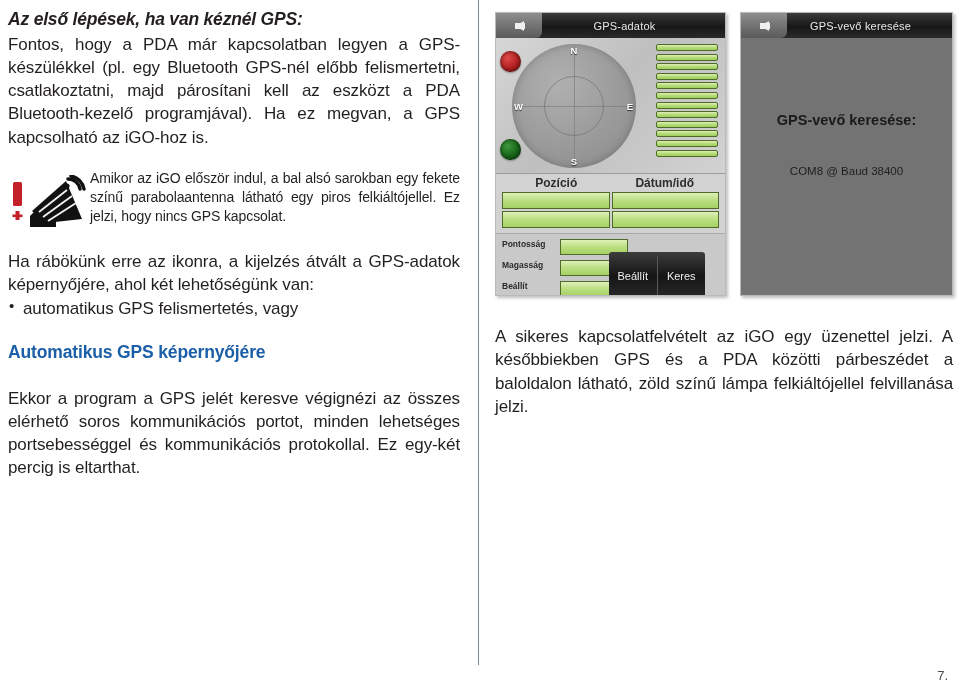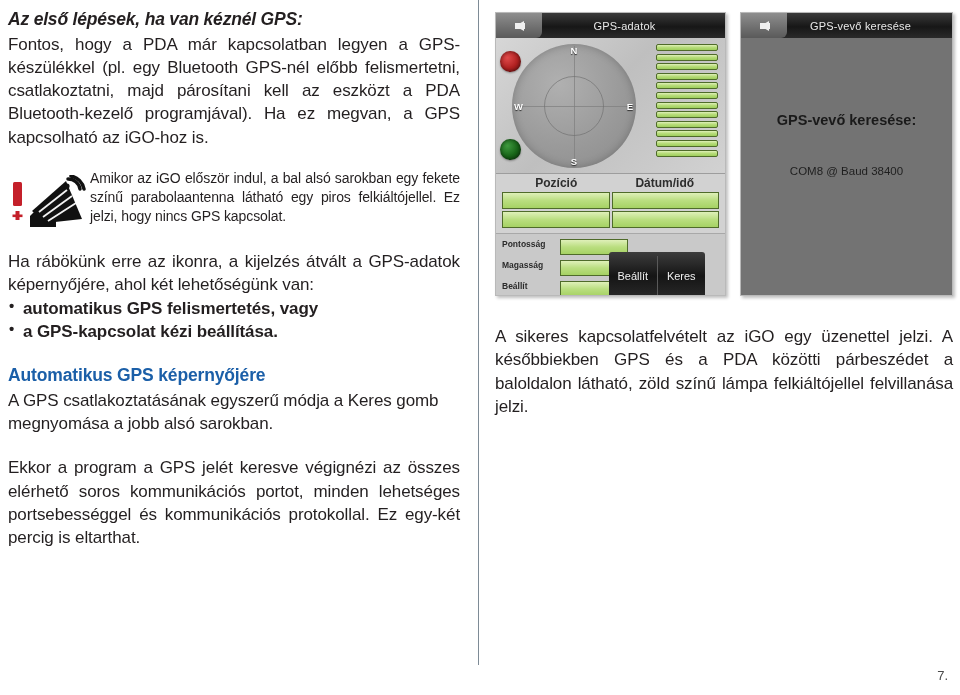--- a/index.html
+++ b/index.html
@@ -69,21 +69,20 @@
   }
 
   .section-gap { height: 21px; }
 
   .bullet-list {
     margin: 0; padding: 0;
     list-style: none;
     font-size: 17px;
     line-height: 1.37;
     letter-spacing: -0.1px;
-    font-weight: bold;
   }
   .bullet-list li {
     padding-left: 15px;
     position: relative;
   }
   .bullet-list li:before {
     content: "\2022";
     position: absolute;
     left: 1px; top: -1px;
     font-size: 15px;
@@ -382,28 +381,26 @@
       </svg>
       <div class="icon-wrap-text">Amikor az iGO először indul, a bal alsó sarokban egy fekete színű parabolaantenna látható egy piros felkiáltójellel. Ez jelzi, hogy nincs GPS kapcsolat.</div>
     </div>
 
     <div class="section-gap"></div>
 
     <p class="body-par">Ha rábökünk erre az ikonra, a kijelzés átvált a GPS-adatok képernyőjére, ahol két lehetőségünk van:</p>
 
     <ul class="bullet-list">
       <li>automatikus GPS felismertetés, vagy</li>
-      <li>a GPS-kapcsolat kézi beállítása.</li>
     </ul>
 
     <div class="section-gap"></div>
 
     <h2 class="sub-head">Automatikus GPS képernyőjére</h2>
 
-    <p class="body-par nojust">A GPS csatlakoztatásának egyszerű módja a Keres gomb megnyomása a jobb alsó sarokban.</p>
 
     <div class="section-gap"></div>
 
     <p class="body-par">Ekkor a program a GPS jelét keresve végignézi az összes elérhető soros kommunikációs portot, minden lehetséges portsebességgel és kommunikációs protokollal. Ez egy-két percig is eltarthat.</p>
   </div>
 
   <div class="right-col">
     <div class="shots-row">
 
       <div class="pda pda-1">

